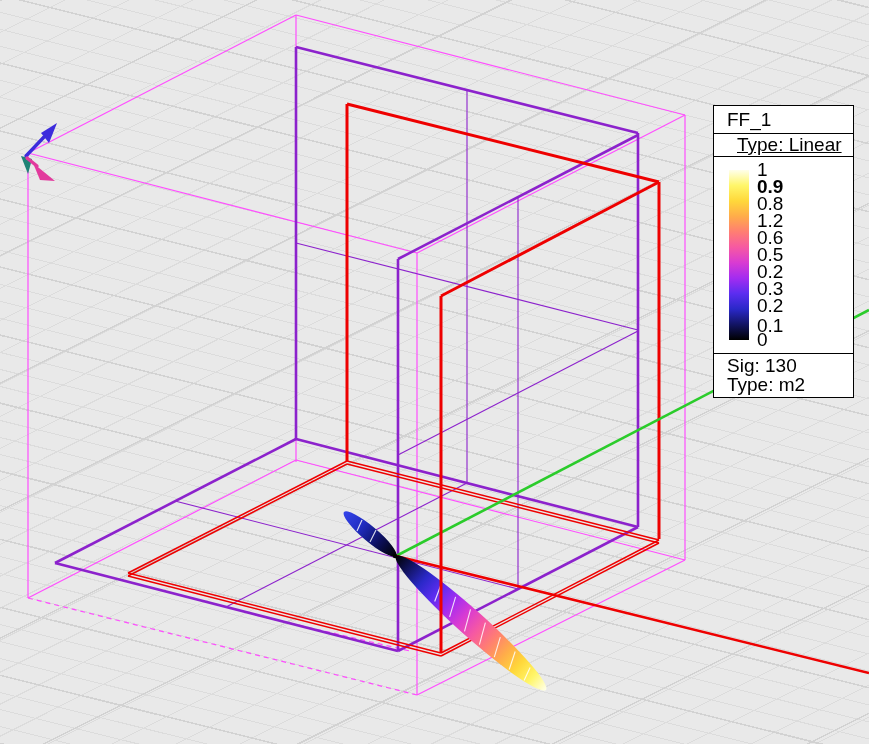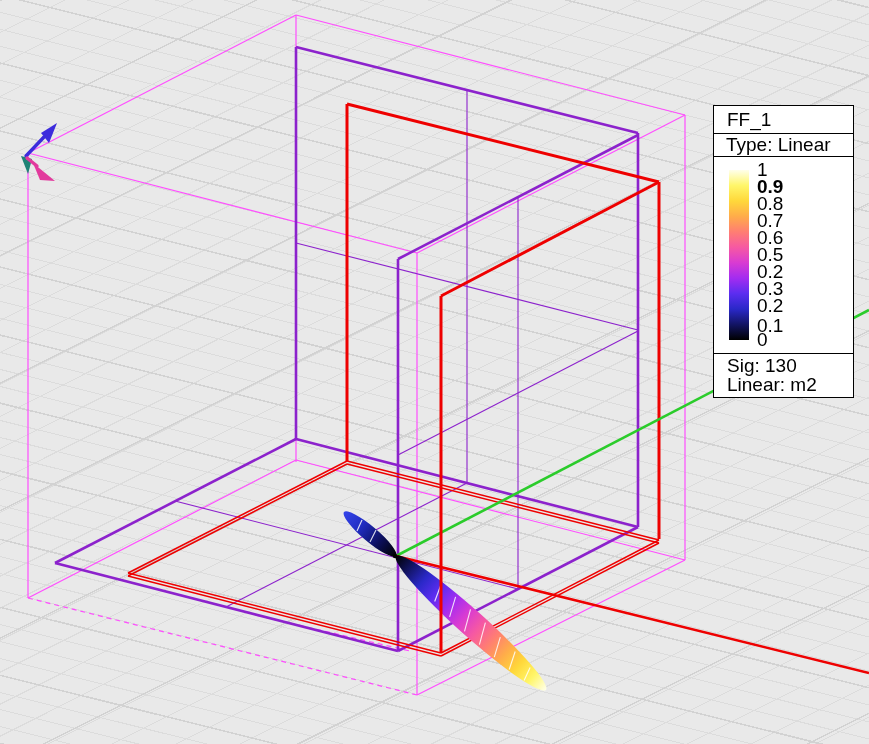--- a/index.html
+++ b/index.html
@@ -26,21 +26,21 @@
   .tb{stroke:var(--arrowBlue,#3c2bdc);stroke-width:3.4;stroke-linecap:round;}
   .tp{stroke:var(--arrowPink,#e23a9d);stroke-width:3.4;stroke-linecap:round;}
 
   .legend{
     position:absolute;left:713px;top:77px;width:139px;
     background:var(--legendBg,#ffffff);
     border:1px solid var(--legendBorder,#000000);
     color:var(--ink,#000000);font-size:19px;margin-top:28px;
   }
   .l-title{height:27px;line-height:27px;padding-left:13px;border-bottom:1px solid var(--legendBorder,#000);}
-  .l-type{height:22px;line-height:22px;padding-left:12px;border-bottom:1px solid var(--legendBorder,#000);}
+  .l-type{height:22px;line-height:22px;padding-left:23px;border-bottom:1px solid var(--legendBorder,#000);text-decoration:underline;}
   .l-bar{position:relative;height:196px;border-bottom:1px solid var(--legendBorder,#000);}
   .colorbar{position:absolute;left:15px;top:13px;width:20px;height:170px;}
   .tick{position:absolute;left:43px;height:16px;line-height:16px;}
   .l-foot{padding:2px 0 3px 13px;line-height:19px;}
 </style>
 </head>
 <body>
 
 <div class="viewport">
 
@@ -154,29 +154,29 @@
 
   <div class="legend">
     <div class="l-title">FF_1</div>
     <div class="l-type">Type: Linear</div>
     <div class="l-bar">
       <div class="colorbar" style="background: linear-gradient(rgb(255, 255, 234), rgb(255, 246, 106), rgb(255, 216, 58), rgb(255, 172, 74), rgb(255, 126, 114), rgb(246, 89, 162), rgb(217, 59, 210), rgb(163, 44, 240), rgb(91, 45, 240), rgb(42, 40, 200), rgb(18, 20, 99), rgb(0, 0, 0));"></div>
       <div>
           <span class="tick" style="top: 5px;">1</span>
           <span class="tick" style="top: 22px; font-weight: bold;">0.9</span>
           <span class="tick" style="top: 39px;">0.8</span>
-          <span class="tick" style="top: 56px;">0.7</span>
+          <span class="tick" style="top: 56px;">1.2</span>
           <span class="tick" style="top: 73px; text-align: right;">0.6</span>
           <span class="tick" style="top: 90px;">0.5</span>
           <span class="tick" style="top: 107px;">0.2</span>
           <span class="tick" style="top: 124px; text-align: right;">0.3</span>
           <span class="tick" style="top: 141px;">0.2</span>
           <span class="tick" style="top: 161px;">0.1</span>
           <span class="tick" style="top: 175px;">0</span>
         </div>
     </div>
     <div class="l-foot">
       <div>Sig: 130</div>
-      <div>Linear: m2</div>
+      <div>Type: m2</div>
     </div>
   </div>
 
 </div>
 
 </body></html>

